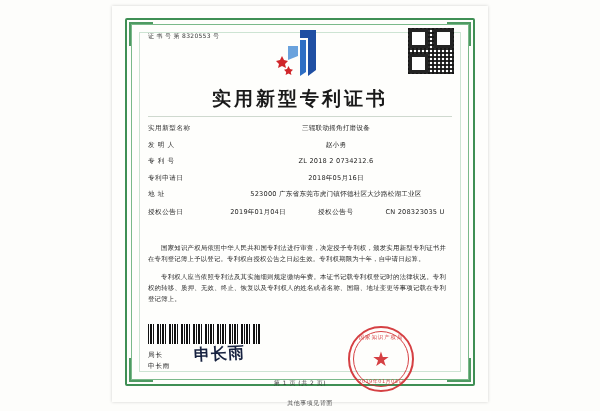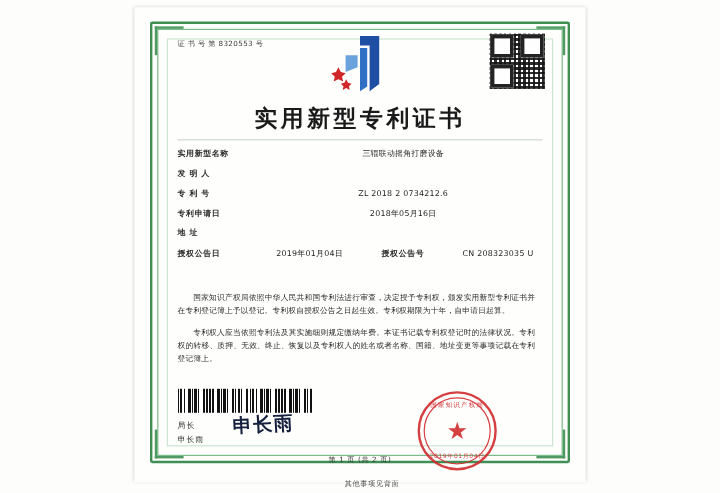--- a/index.html
+++ b/index.html
@@ -157,21 +157,20 @@
   .row {
     display: flex;
     align-items: flex-start;
     margin-bottom: 6.5px;
   }
   .row .lbl {
     width: 66px;
     flex: 0 0 66px;
     letter-spacing: .5px;
     color: #2b2b2b;
-    font-weight: bold;
   }
   .row .val {
     flex: 1 1 auto;
     color: #1f1f1f;
     letter-spacing: .2px;
     text-align: center;
   }
   .row .val.wrap { line-height: 11px; }
 
   
@@ -321,35 +320,37 @@
 
     <div class="fields">
 
       <div class="row">
         <div class="lbl">实用新型名称</div>
         <div class="val">三辊联动摇角打磨设备</div>
       </div>
 
       <div class="row">
         <div class="lbl">发 明 人</div>
+        <div class="val">赵小勇</div>
       </div>
 
       <div class="row">
         <div class="lbl">专 利 号</div>
         <div class="val">ZL 2018 2 0734212.6</div>
       </div>
 
       <div class="row">
         <div class="lbl">专利申请日</div>
         <div class="val">2018年05月16日</div>
       </div>
 
 
       <div class="row">
         <div class="lbl">地        址</div>
+        <div class="val wrap">523000 广东省东莞市虎门镇怀德社区大沙路松湖工业区</div>
       </div>
 
       <div class="row">
         <div class="lbl">授权公告日</div>
         <div class="val">2019年01月04日</div>
         <div class="lbl" style="width:54px;flex:0 0 54px;margin-left:16px;">授权公告号</div>
         <div class="val" style="flex:0 0 86px;">CN 208323035 U</div>
       </div>
 
     </div>

